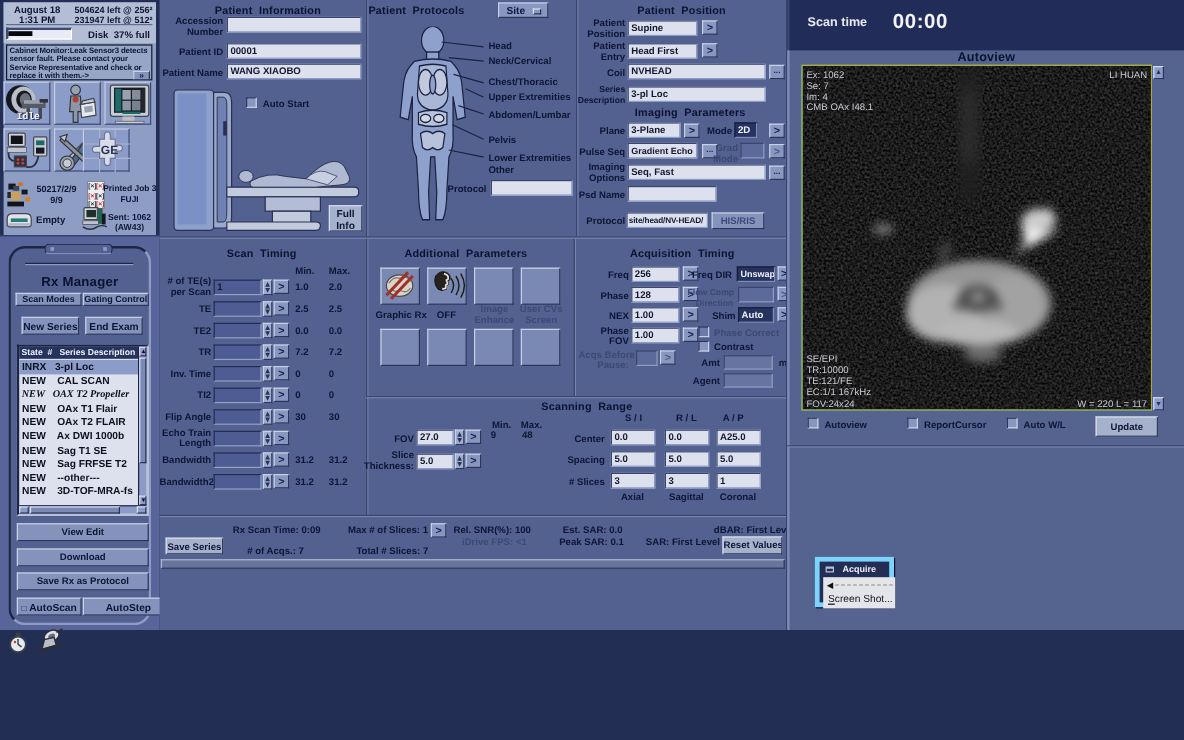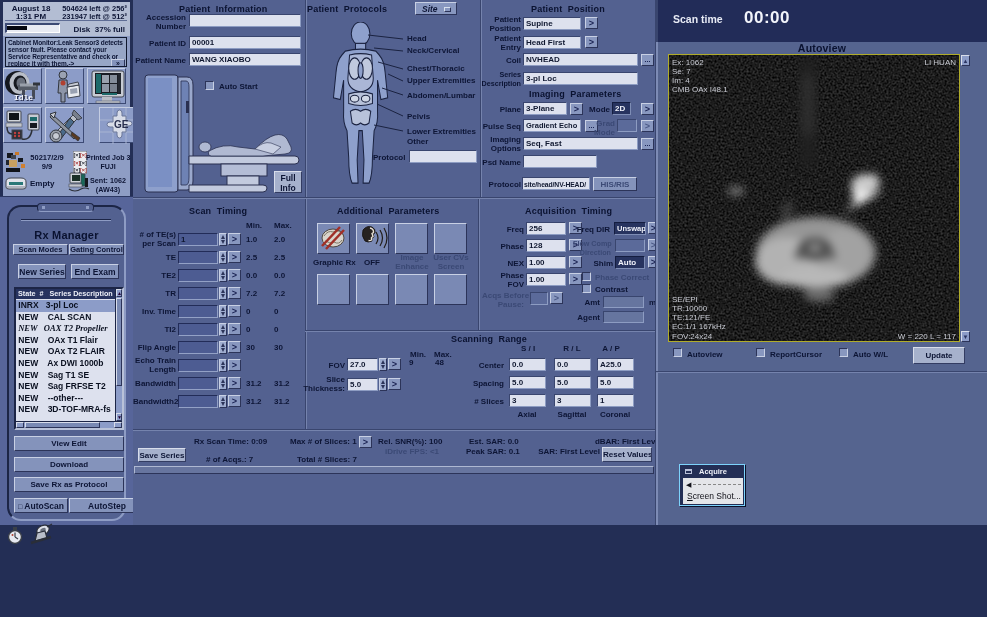--- a/index.html
+++ b/index.html
@@ -106,21 +106,21 @@
      <path d="M30 4 L34 8 L12 30 L8 26 Z" fill="#b8bdc6" stroke="#404550" stroke-width="1"></path>
      <path d="M28 2 L36 10 L32 12 L26 6 Z" fill="#787f8c" stroke="#404550" stroke-width="1"></path>
      <path d="M24 10 L28 14 L14 32 L10 30 Z" fill="#4a6a8a" stroke="#30343c" stroke-width="1"></path>
      <path d="M6 6 L30 28 L28 31 L4 9 Z" fill="#8d939e" stroke="#30343c" stroke-width="1"></path>
      <path d="M4 6 L10 4 L8 10 Z" fill="#c8ccd4" stroke="#30343c" stroke-width="1"></path>
      <circle cx="10" cy="28" r="6" fill="#9aa0aa" stroke="#30343c" stroke-width="1"></circle>
      <circle cx="10" cy="28" r="3.5" fill="#c8ccd4" stroke="#30343c" stroke-width="0.8"></circle>
      <path d="M26 24 L34 30 L32 33 L25 27 Z" fill="#5a3a20" stroke="#30343c" stroke-width="0.8"></path>
     </svg>
   </div>
-  <div class="cell" style="left:96px;top:39px;text-decoration:underline;">
+  <div class="cell" style="left:66px;top:39px;text-decoration:underline;">
     <svg width="39" height="36" viewBox="0 0 39 36">
      <path d="M0 12 L39 12 M0 24 L39 24 M13 0 L13 36 M26 0 L26 36" stroke="#a8b4d2" stroke-width="1"></path>
      <path d="M13 8 L17 8 L17 5 Q17 2 19.5 2 Q22 2 22 5 L22 8 L26 8 L26 13 L29 13 Q32 13 32 15.5 Q32 18 29 18 L26 18 L26 24 L22 24 L22 27 Q22 30 19.5 30 Q17 30 17 27 L17 24 L13 24 L13 19 L10 19 Q7 19 7 16.5 Q7 14 10 14 L13 14 Z" fill="#d8dce8" stroke="#6a7698" stroke-width="1"></path>
      <text x="14" y="20" font-family="Liberation Mono,monospace" font-size="10" font-weight="bold" fill="#2a3050">GE</text>
     </svg>
   </div>
  </div>
 
  <div class="abs" id="printinfo" style="left:0px;top:146px;">
   <svg class="abs" style="left:3px;top:3px" width="21" height="22" viewBox="0 0 21 22">
@@ -232,21 +232,21 @@
   <rect x="84" y="103" width="32" height="13" fill="#c2cade" stroke="#2a3050" stroke-width="1"></rect>
   <path d="M46 112 L120 112 Q124 112 124 115 Q124 119 120 119 L46 119 Z" fill="#c2cade" stroke="#2a3050" stroke-width="1"></path>
 
   <ellipse cx="62" cy="74" rx="6" ry="5" fill="#b0b9d2" stroke="#2a3050" stroke-width="0.8"></ellipse>
   <path d="M66 78 Q80 70 95 74 L112 76 Q124 64 132 62 Q140 60 144 66 L148 74 Q150 80 142 81 L120 83 L68 83 Q64 82 66 78 Z" fill="#b0b9d2" stroke="#2a3050" stroke-width="0.8"></path>
   <path d="M112 76 Q120 68 128 70 L138 74 L130 81 Z" fill="#c8cfe2" stroke="#2a3050" stroke-width="0.6"></path>
  </svg>
  <div class="btnl" style="left:141px;top:171px;width:28px;height:22px;font-size:8.5px;line-height:10px;padding-top:1px;">Full<br>Info</div>
 
  <div class="ttl" style="left:174px;top:4px;">Patient&nbsp; Protocols</div>
- <div class="abs" style="left:282px;top:2px;width:42px;height:13px;background:#8897bf;border-top:1px solid #c8d0e4;border-left:1px solid #c8d0e4;border-right:1px solid #2c3459;border-bottom:1px solid #2c3459;font-style:italic;">
+ <div class="abs" style="left:282px;top:2px;width:42px;height:13px;background:#8897bf;border-top:1px solid #c8d0e4;border-left:1px solid #c8d0e4;border-right:1px solid #2c3459;border-bottom:1px solid #2c3459;">
    <div class="lbl" style="left:6px;top:2px;font-size:8.5px;">Site</div>
    <div class="abs" style="left:28px;top:4px;width:7px;height:5px;background:#8897bf;border-top:1px solid #d8e0ee;border-left:1px solid #d8e0ee;border-right:1px solid #2c3459;border-bottom:1px solid #2c3459;"></div>
  </div>
 
  <svg class="abs" style="left:192px;top:22px" width="72" height="165" viewBox="0 0 85 170" preserveAspectRatio="none">
   <g stroke="#1a2240" stroke-width="1.2" fill="#8ea0cc">
    <ellipse cx="42" cy="12" rx="11" ry="12"></ellipse>
    <rect x="36" y="22" width="12" height="8" fill="#8ea0cc"></rect>
    <path d="M24 30 Q42 26 60 30 L64 34 Q70 40 71 52 L74 78 L66 80 L62 60 L62 92 Q63 104 58 112 L56 140 Q56 158 52 166 L45 166 L46 142 L44 112 L40 112 L38 142 L39 166 L32 166 Q28 158 28 140 L26 112 Q21 104 22 92 L22 60 L18 80 L10 78 L13 52 Q14 40 20 34 Z"></path>
    <path d="M29 34 Q42 31 55 34 L57 58 Q57 70 42 72 Q27 70 27 58 Z" fill="#aab6d6"></path>
@@ -550,21 +550,21 @@
  <div class="abs arrbtn" style="left:305px;top:331px;">▼</div>
  <div class="cb" style="left:17px;top:348px;"></div>
  <div class="lbl" style="left:31px;top:350px;">Autoview</div>
  <div class="cb" style="left:100px;top:348px;"></div>
  <div class="lbl" style="left:114px;top:350px;">ReportCursor</div>
  <div class="cb" style="left:183px;top:348px;"></div>
  <div class="lbl" style="left:197px;top:350px;">Auto W/L</div>
  <div class="btnl" style="left:257px;top:347px;width:52px;height:17px;line-height:16px;">Update</div>
  <div class="hsep" style="left:0px;top:371px;width:332px;"></div>
 
- <div class="abs" style="left:23px;top:464px;width:66px;height:42px;background:#232e55;border:1px solid #7dd3fc;box-shadow:1px 1px 0 #0a1028;">
+ <div class="abs" style="left:23px;top:464px;width:66px;height:42px;background:#232e55;border:4px solid #7dd3fc;box-shadow:1px 1px 0 #0a1028;">
   <div class="abs" style="left:3px;top:2px;width:60px;height:10px;color:#eef0f8;font-weight:bold;font-size:7.5px;text-align:center;line-height:10px;">Acquire</div>
   <div class="abs" style="left:5px;top:4px;width:7px;height:5px;border:1px solid #b8c0d8;border-top-width:2px;"></div>
   <div class="abs" style="left:3px;top:13px;width:60px;height:26px;background:#e4e5e9;">
    <div class="abs" style="left:3px;top:3px;color:#101018;font-size:7px;">◀</div>
    <div class="abs" style="left:10px;top:6px;width:48px;height:0;border-top:1px dashed #888;"></div>
    <div class="abs" style="left:4px;top:13px;color:#101018;font-size:8.5px;"><u>S</u>creen Shot...</div>
   </div>
  </div>
 </div>
 

